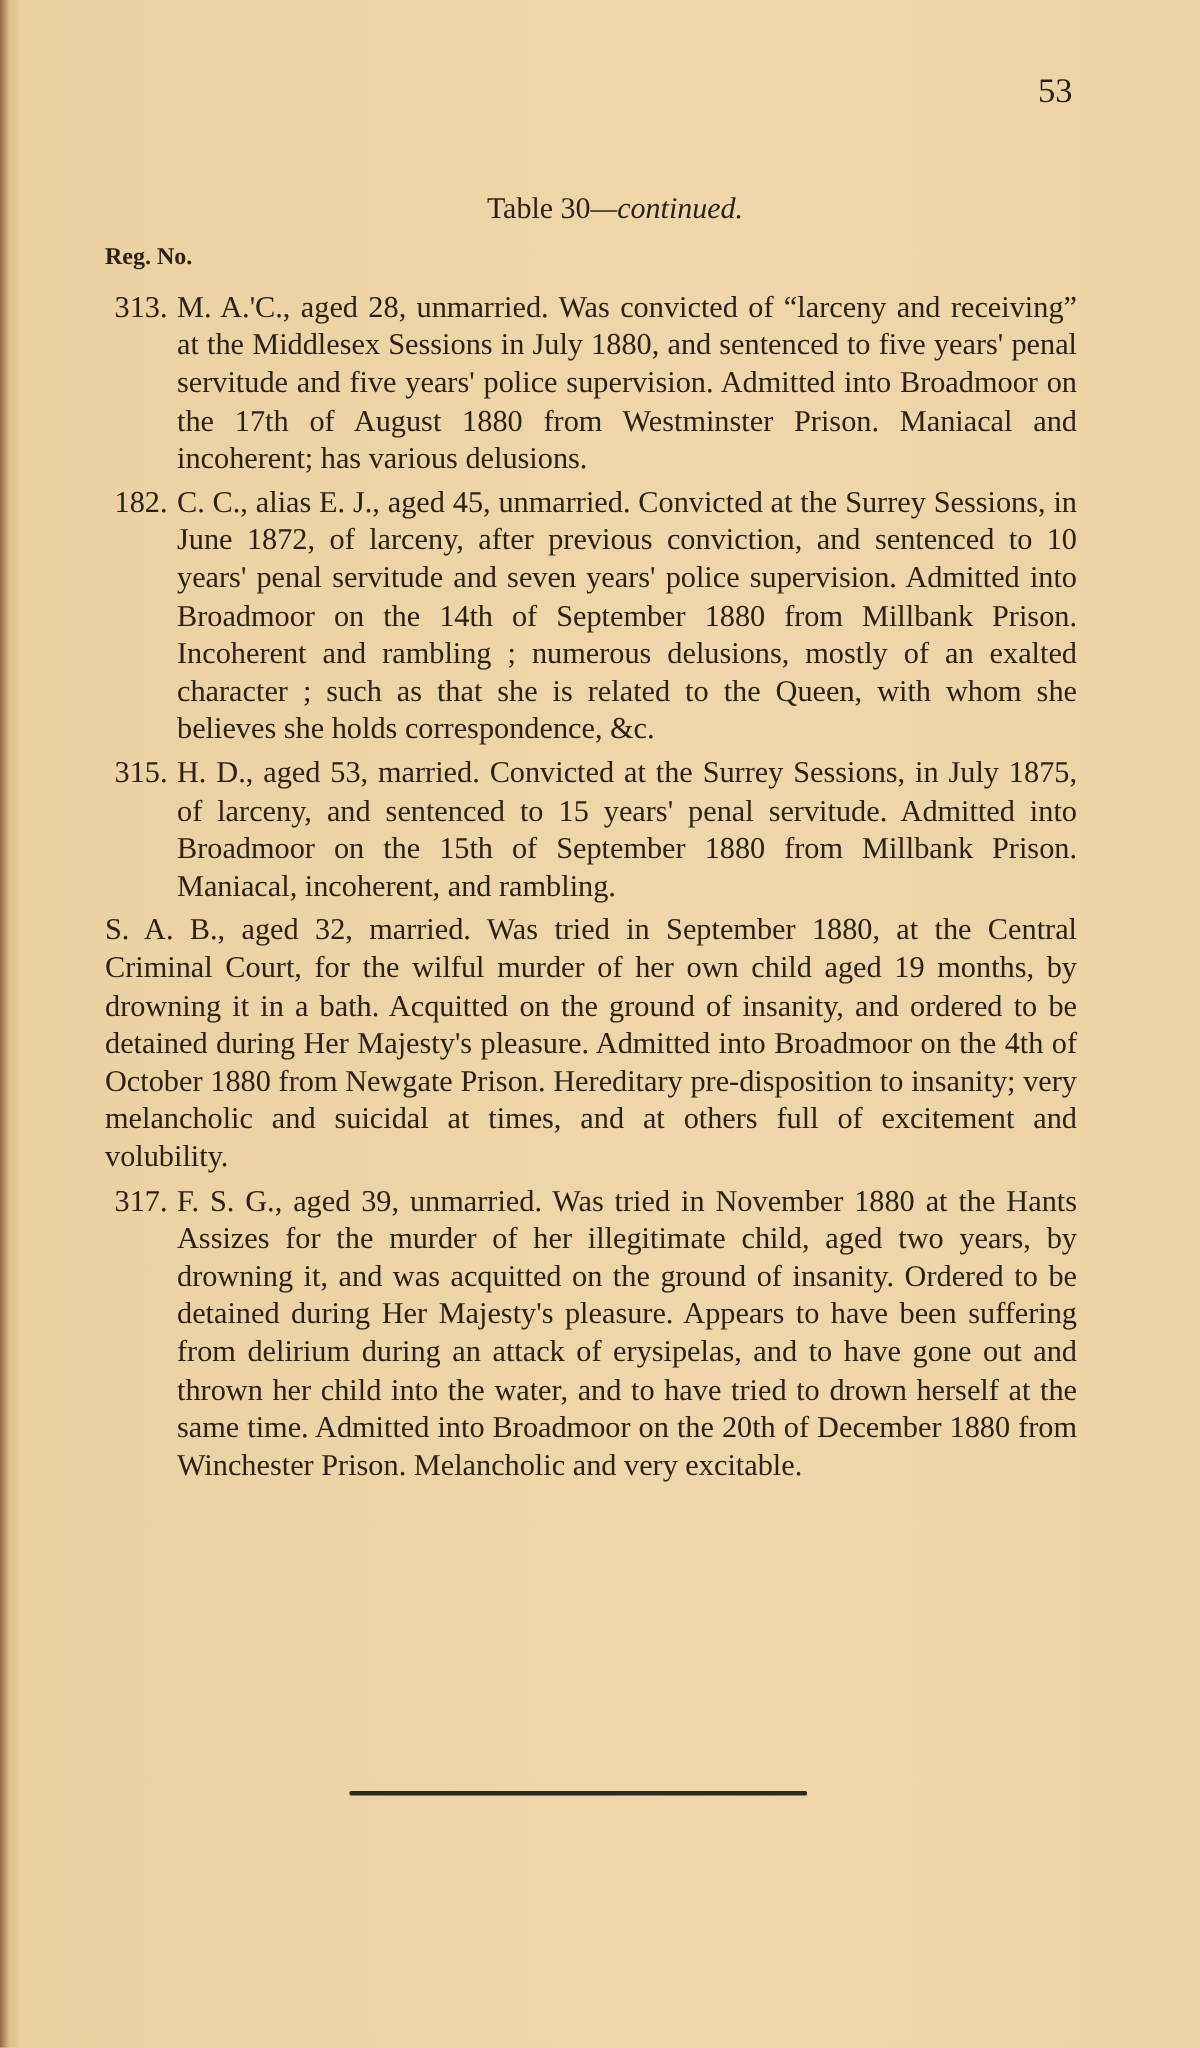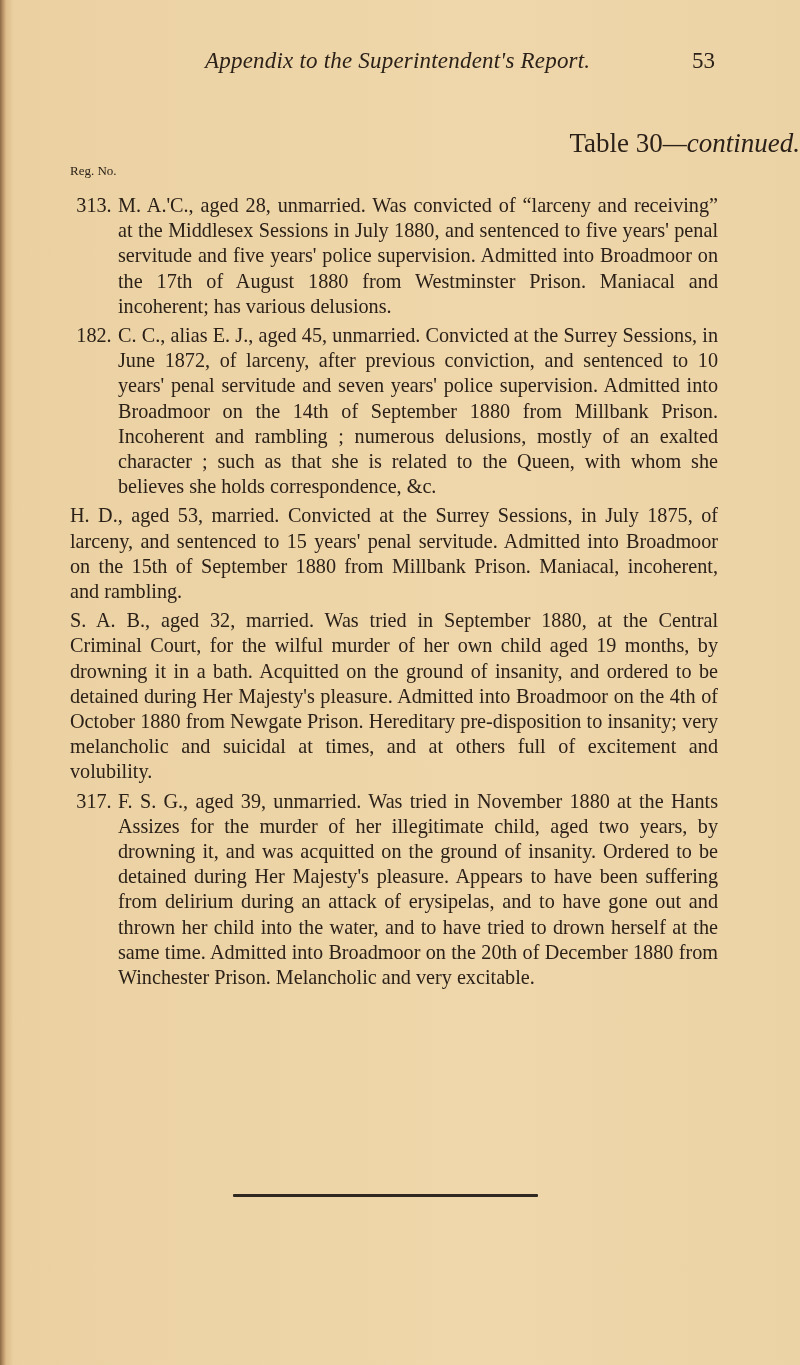--- a/index.html
+++ b/index.html
@@ -13,60 +13,60 @@
   }
   .page { position: absolute; left: 0; top: 0; width: 800px; height: 1365px; }
   .running-head {
     position: absolute; top: 48px; left: 205px; width: 520px;
     font-style: italic; font-size: 23px; letter-spacing: 0.2px;
   }
   .page-number {
     position: absolute; top: 48px; left: 692px; font-size: 23px; text-align: center;
   }
   .table-title {
-    position: absolute; top: 128px; left: 0; width: 800px; text-align: right;
-    font-size: 27px; padding-left: 20px; box-sizing: border-box;
+    position: absolute; top: 128px; left: 0; width: 800px; text-align: center;
+    font-size: 20px; padding-left: 20px; box-sizing: border-box;
   }
   .table-title i { font-style: italic; }
-  .reg-label { position: absolute; top: 163px; left: 70px; font-size: 13px; }
+  .reg-label { position: absolute; top: 163px; left: 70px; font-size: 16px; font-weight: bold; }
   .entries {
     position: absolute; top: 193px; left: 70px; width: 648px;
     font-size: 20.2px; line-height: 25.2px;
   }
   .entry { display: flex; margin-bottom: 4px; }
   .entry-no { width: 48px; flex: 0 0 48px; text-align: center; }
   .entry-text { flex: 1; text-align: justify; }
   .rule {
     position: absolute; top: 1194px; left: 233px; width: 305px; height: 3px;
     background: #2e2820; border-radius: 1px;
   }
 </style>
 </head>
 <body>
 
 <div class="page">
-  <div class="running-head">Appendix to the Superintendent's Report.</div>
   <div class="page-number">53</div>
 
   <div class="table-title">
     <span>Table 30</span><i>—continued.</i>
   </div>
 
   <div class="reg-label">Reg. No.</div>
 
   <div class="entries">
     <div class="entry">
       <div class="entry-no">313.</div>
       <div class="entry-text">M. A.'C., aged 28, unmarried. Was convicted of “larceny and receiving” at the Middlesex Sessions in July 1880, and sentenced to five years' penal servitude and five years' police supervision. Admitted into Broadmoor on the 17th of August 1880 from Westminster Prison. Maniacal and incoherent; has various delusions.</div>
     </div>
     <div class="entry">
       <div class="entry-no">182.</div>
       <div class="entry-text">C. C., alias E. J., aged 45, unmarried. Convicted at the Surrey Sessions, in June 1872, of larceny, after previous conviction, and sentenced to 10 years' penal servitude and seven years' police supervision. Admitted into Broadmoor on the 14th of September 1880 from Millbank Prison. Incoherent and rambling ; numerous delusions, mostly of an exalted character ; such as that she is related to the Queen, with whom she believes she holds correspondence, &amp;c.</div>
     </div>
     <div class="entry">
+      <div class="entry-no">315.</div>
       <div class="entry-text">H. D., aged 53, married. Convicted at the Surrey Sessions, in July 1875, of larceny, and sentenced to 15 years' penal servitude. Admitted into Broadmoor on the 15th of September 1880 from Millbank Prison. Maniacal, incoherent, and rambling.</div>
     </div>
     <div class="entry">
       <div class="entry-text">S. A. B., aged 32, married. Was tried in September 1880, at the Central Criminal Court, for the wilful murder of her own child aged 19 months, by drowning it in a bath. Acquitted on the ground of insanity, and ordered to be detained during Her Majesty's pleasure. Admitted into Broadmoor on the 4th of October 1880 from Newgate Prison. Hereditary pre-disposition to insanity; very melancholic and suicidal at times, and at others full of excitement and volubility.</div>
     </div>
     <div class="entry">
       <div class="entry-no">317.</div>
       <div class="entry-text">F. S. G., aged 39, unmarried. Was tried in November 1880 at the Hants Assizes for the murder of her illegitimate child, aged two years, by drowning it, and was acquitted on the ground of insanity. Ordered to be detained during Her Majesty's pleasure. Appears to have been suffering from delirium during an attack of erysipelas, and to have gone out and thrown her child into the water, and to have tried to drown herself at the same time. Admitted into Broadmoor on the 20th of December 1880 from Winchester Prison. Melancholic and very excitable.</div>
     </div>
   </div>

